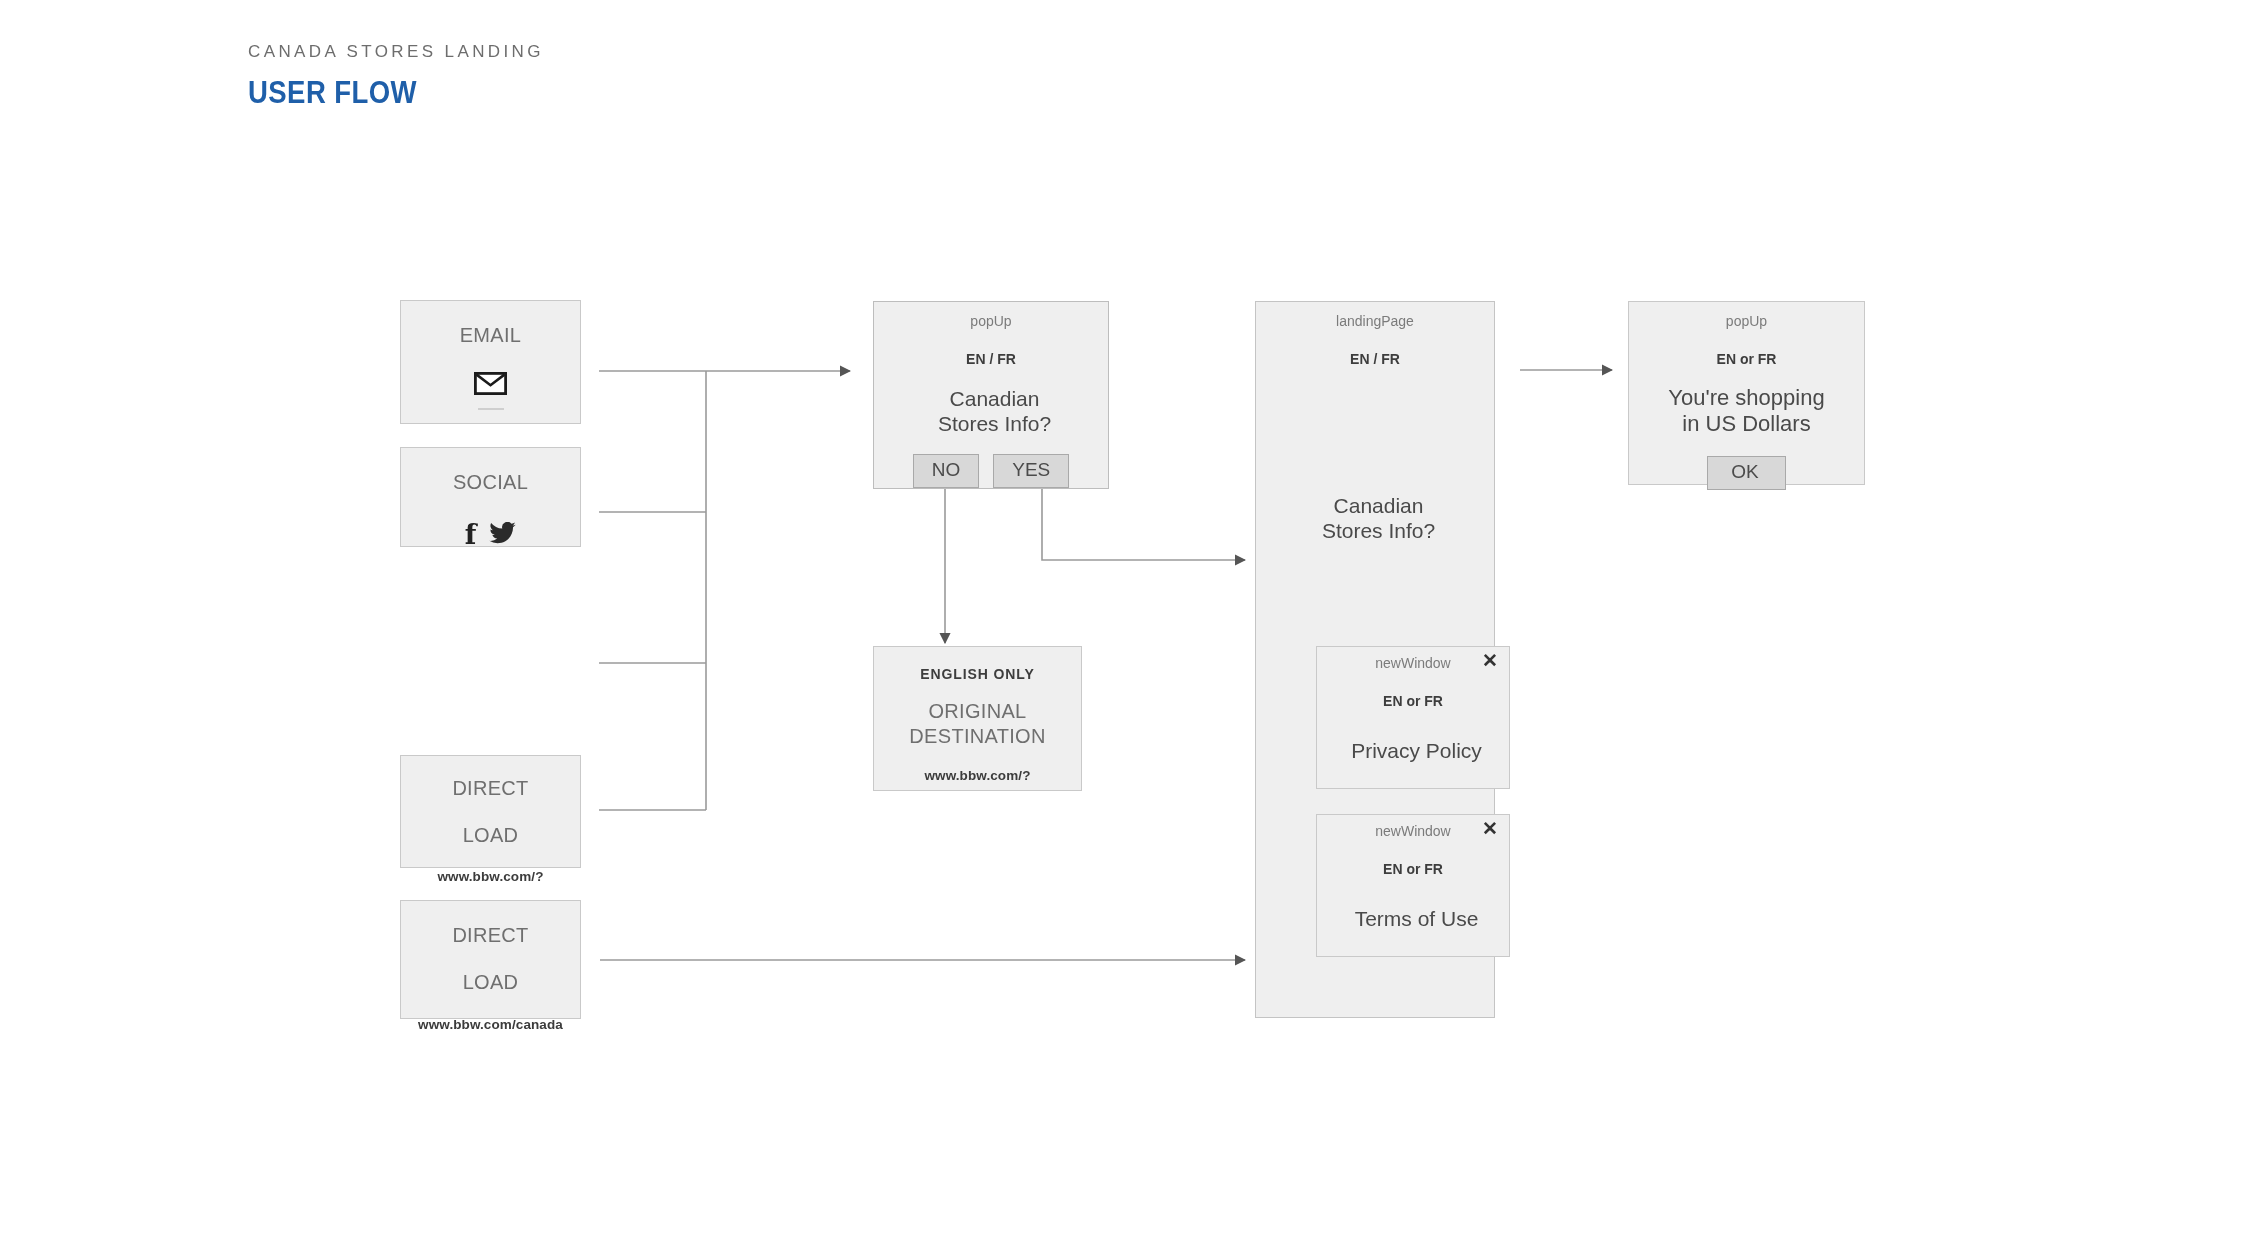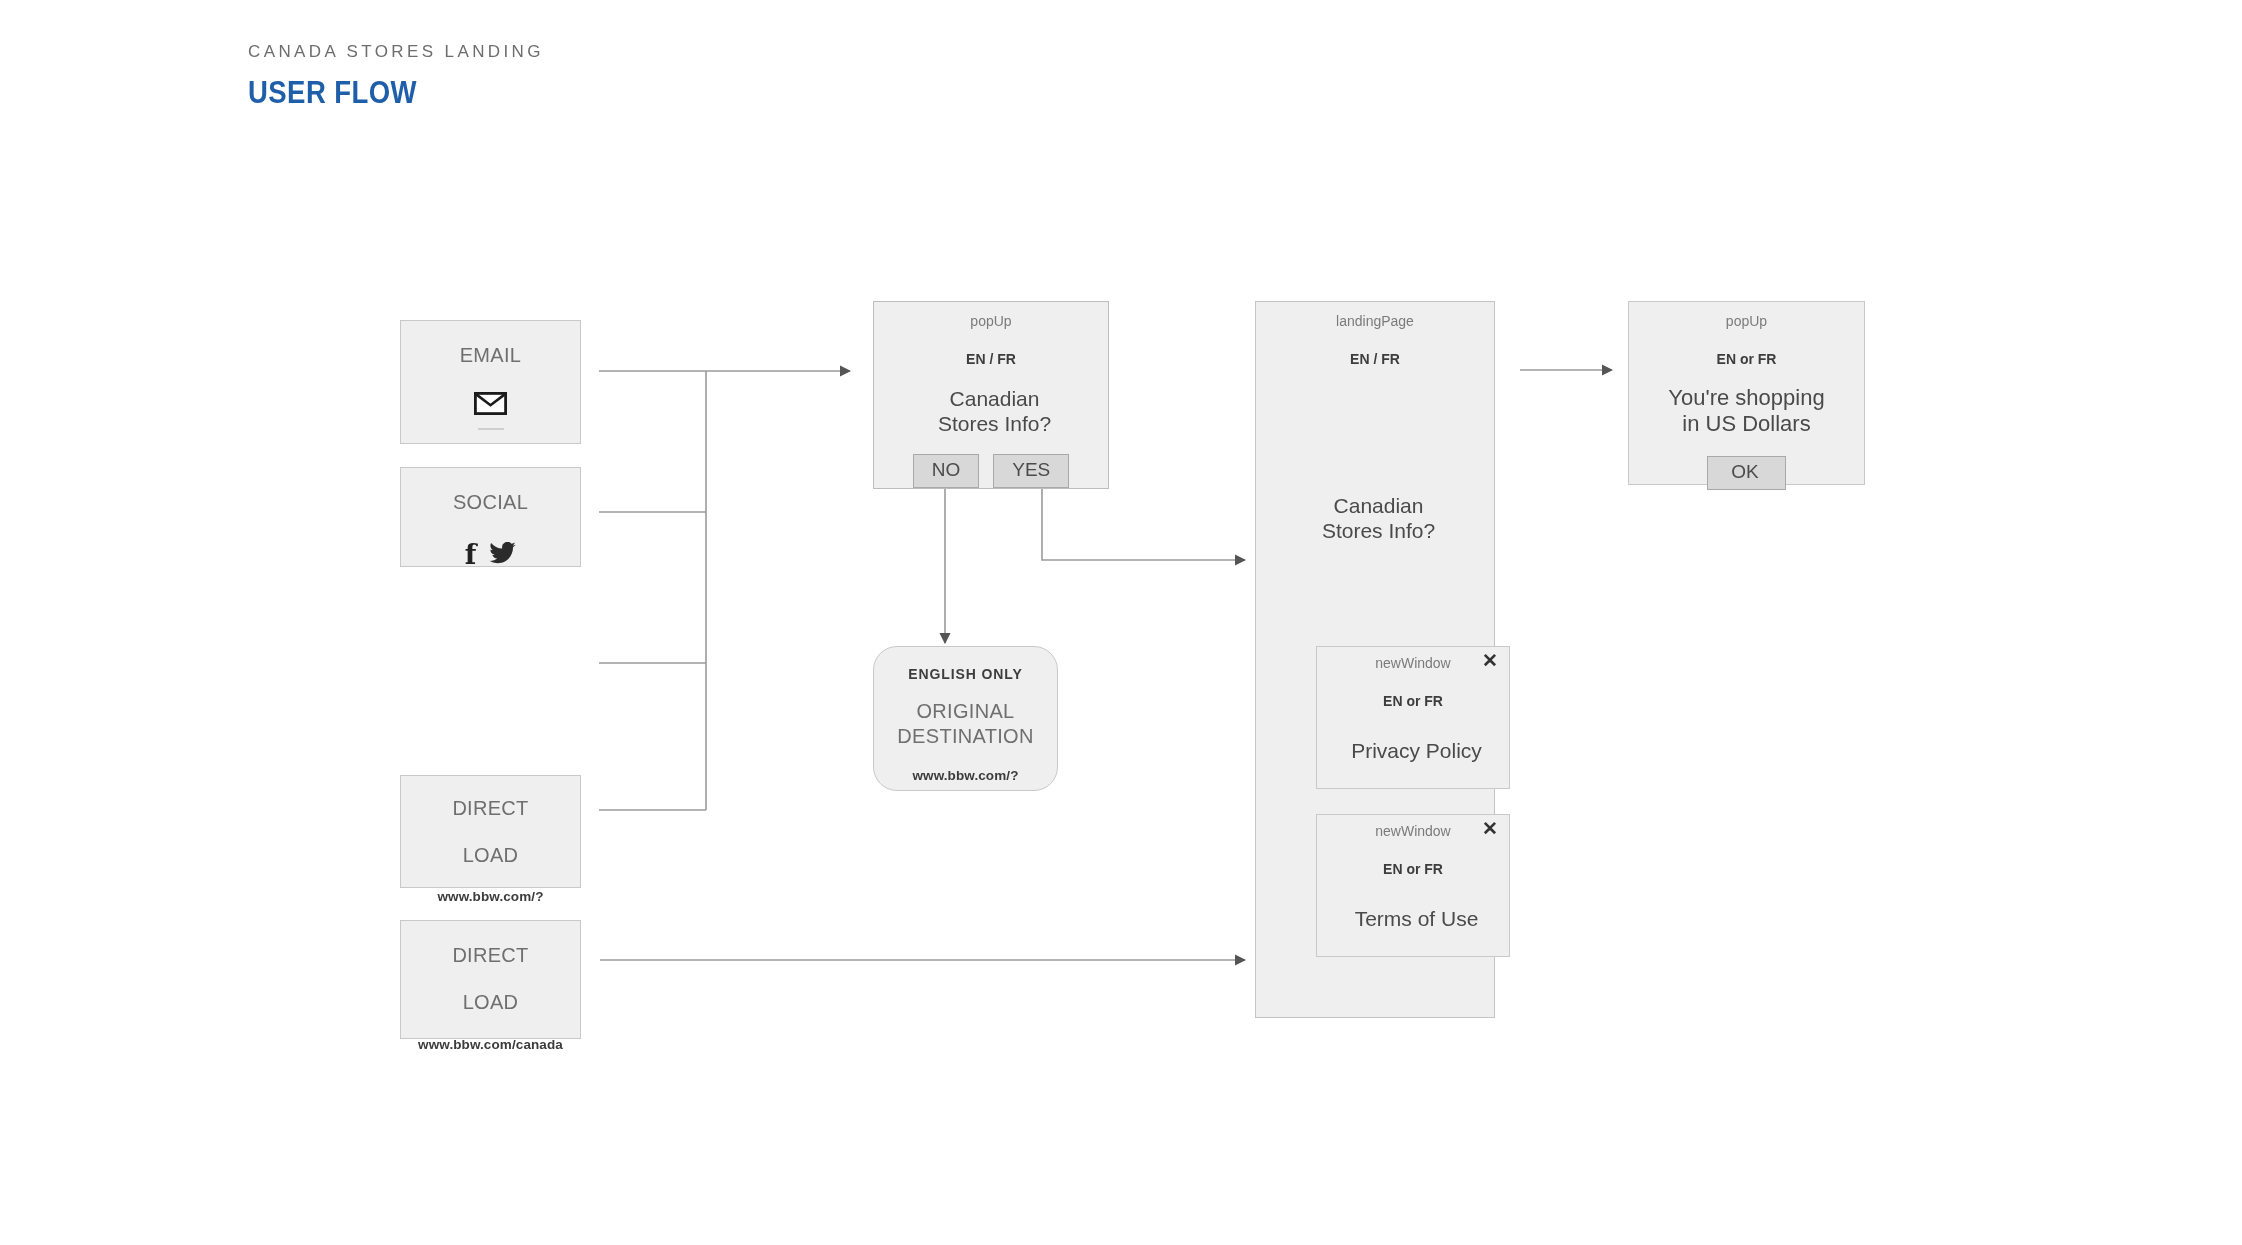--- a/index.html
+++ b/index.html
@@ -110,21 +110,21 @@
     letter-spacing: 0.1px;
   }
   .smallcaps-bold {
     font-size: 14px;
     color: #3d3d3d;
     font-weight: 700;
     letter-spacing: 0.9px;
   }
 
   
-  .src { width: 180px; margin-top: 20px; }
+  .src { width: 180px; }
   .src .caps-title { margin-top: 22px; }
 
   .icon-row {
     display: flex;
     justify-content: center;
     align-items: center;
     gap: 13px;
   }
 
   
@@ -268,21 +268,21 @@
     <div class="kind" style="margin-top:12px;">popUp</div>
     <div class="lang">EN / FR</div>
     <div class="heading" style="margin-top:17px;">Canadian</div>
     <div class="heading">Stores Info?</div>
     <div class="btn-row" style="margin-top:17px;">
       <span class="btn">NO</span>
       <span class="btn">YES</span>
     </div>
   </div>
 
-  <div class="node" style="left:873px; top:646px; width:185px; height:145px;border-radius:24px;">
+  <div class="node" style="left:873px; top:646px; width:209px; height:145px;">
     <div class="smallcaps-bold" style="margin-top:19px;">ENGLISH ONLY</div>
     <div class="caps-title" style="margin-top:17px;">ORIGINAL</div>
     <div class="caps-title">DESTINATION</div>
     <div class="url" style="margin-top:19px;">www.bbw.com/?</div>
   </div>
 
   <div id="landing-panel">
     <div class="kind" style="margin-top:12px; text-align:center;">landingPage</div>
     <div class="lang" style="text-align:center;">EN / FR</div>
     <div class="heading" style="margin-top:124px; text-align:center;">Canadian</div>

